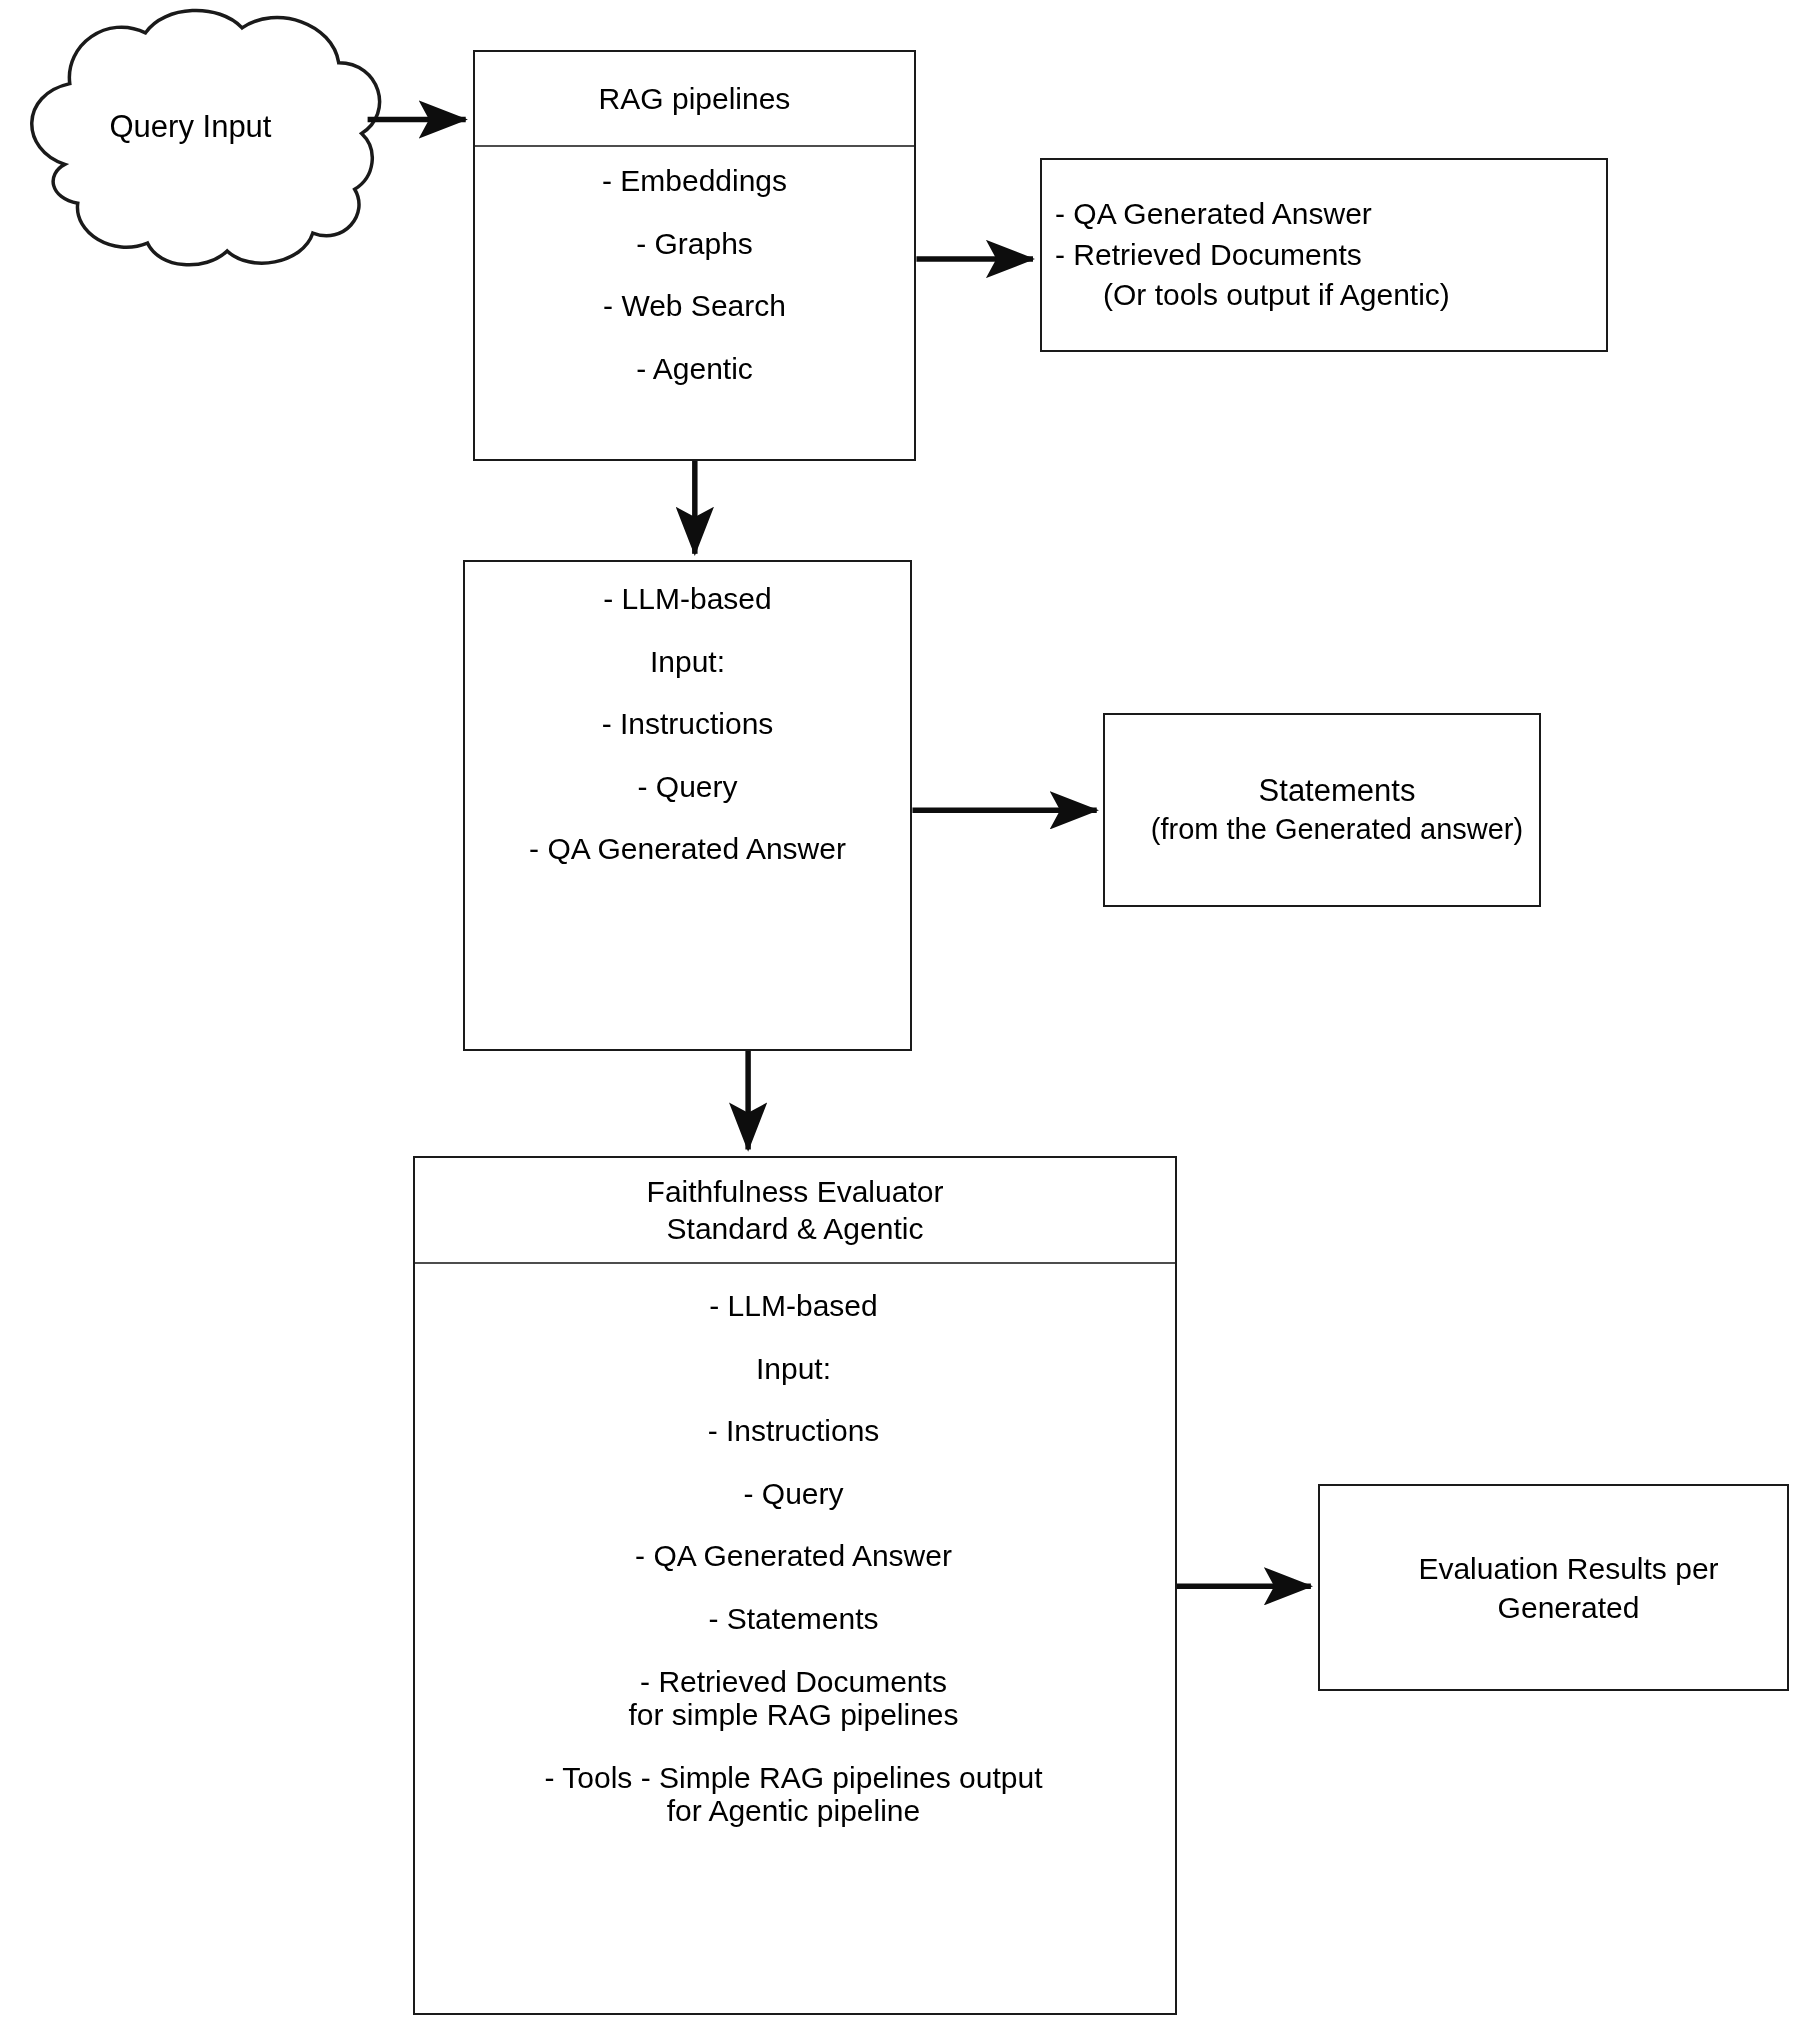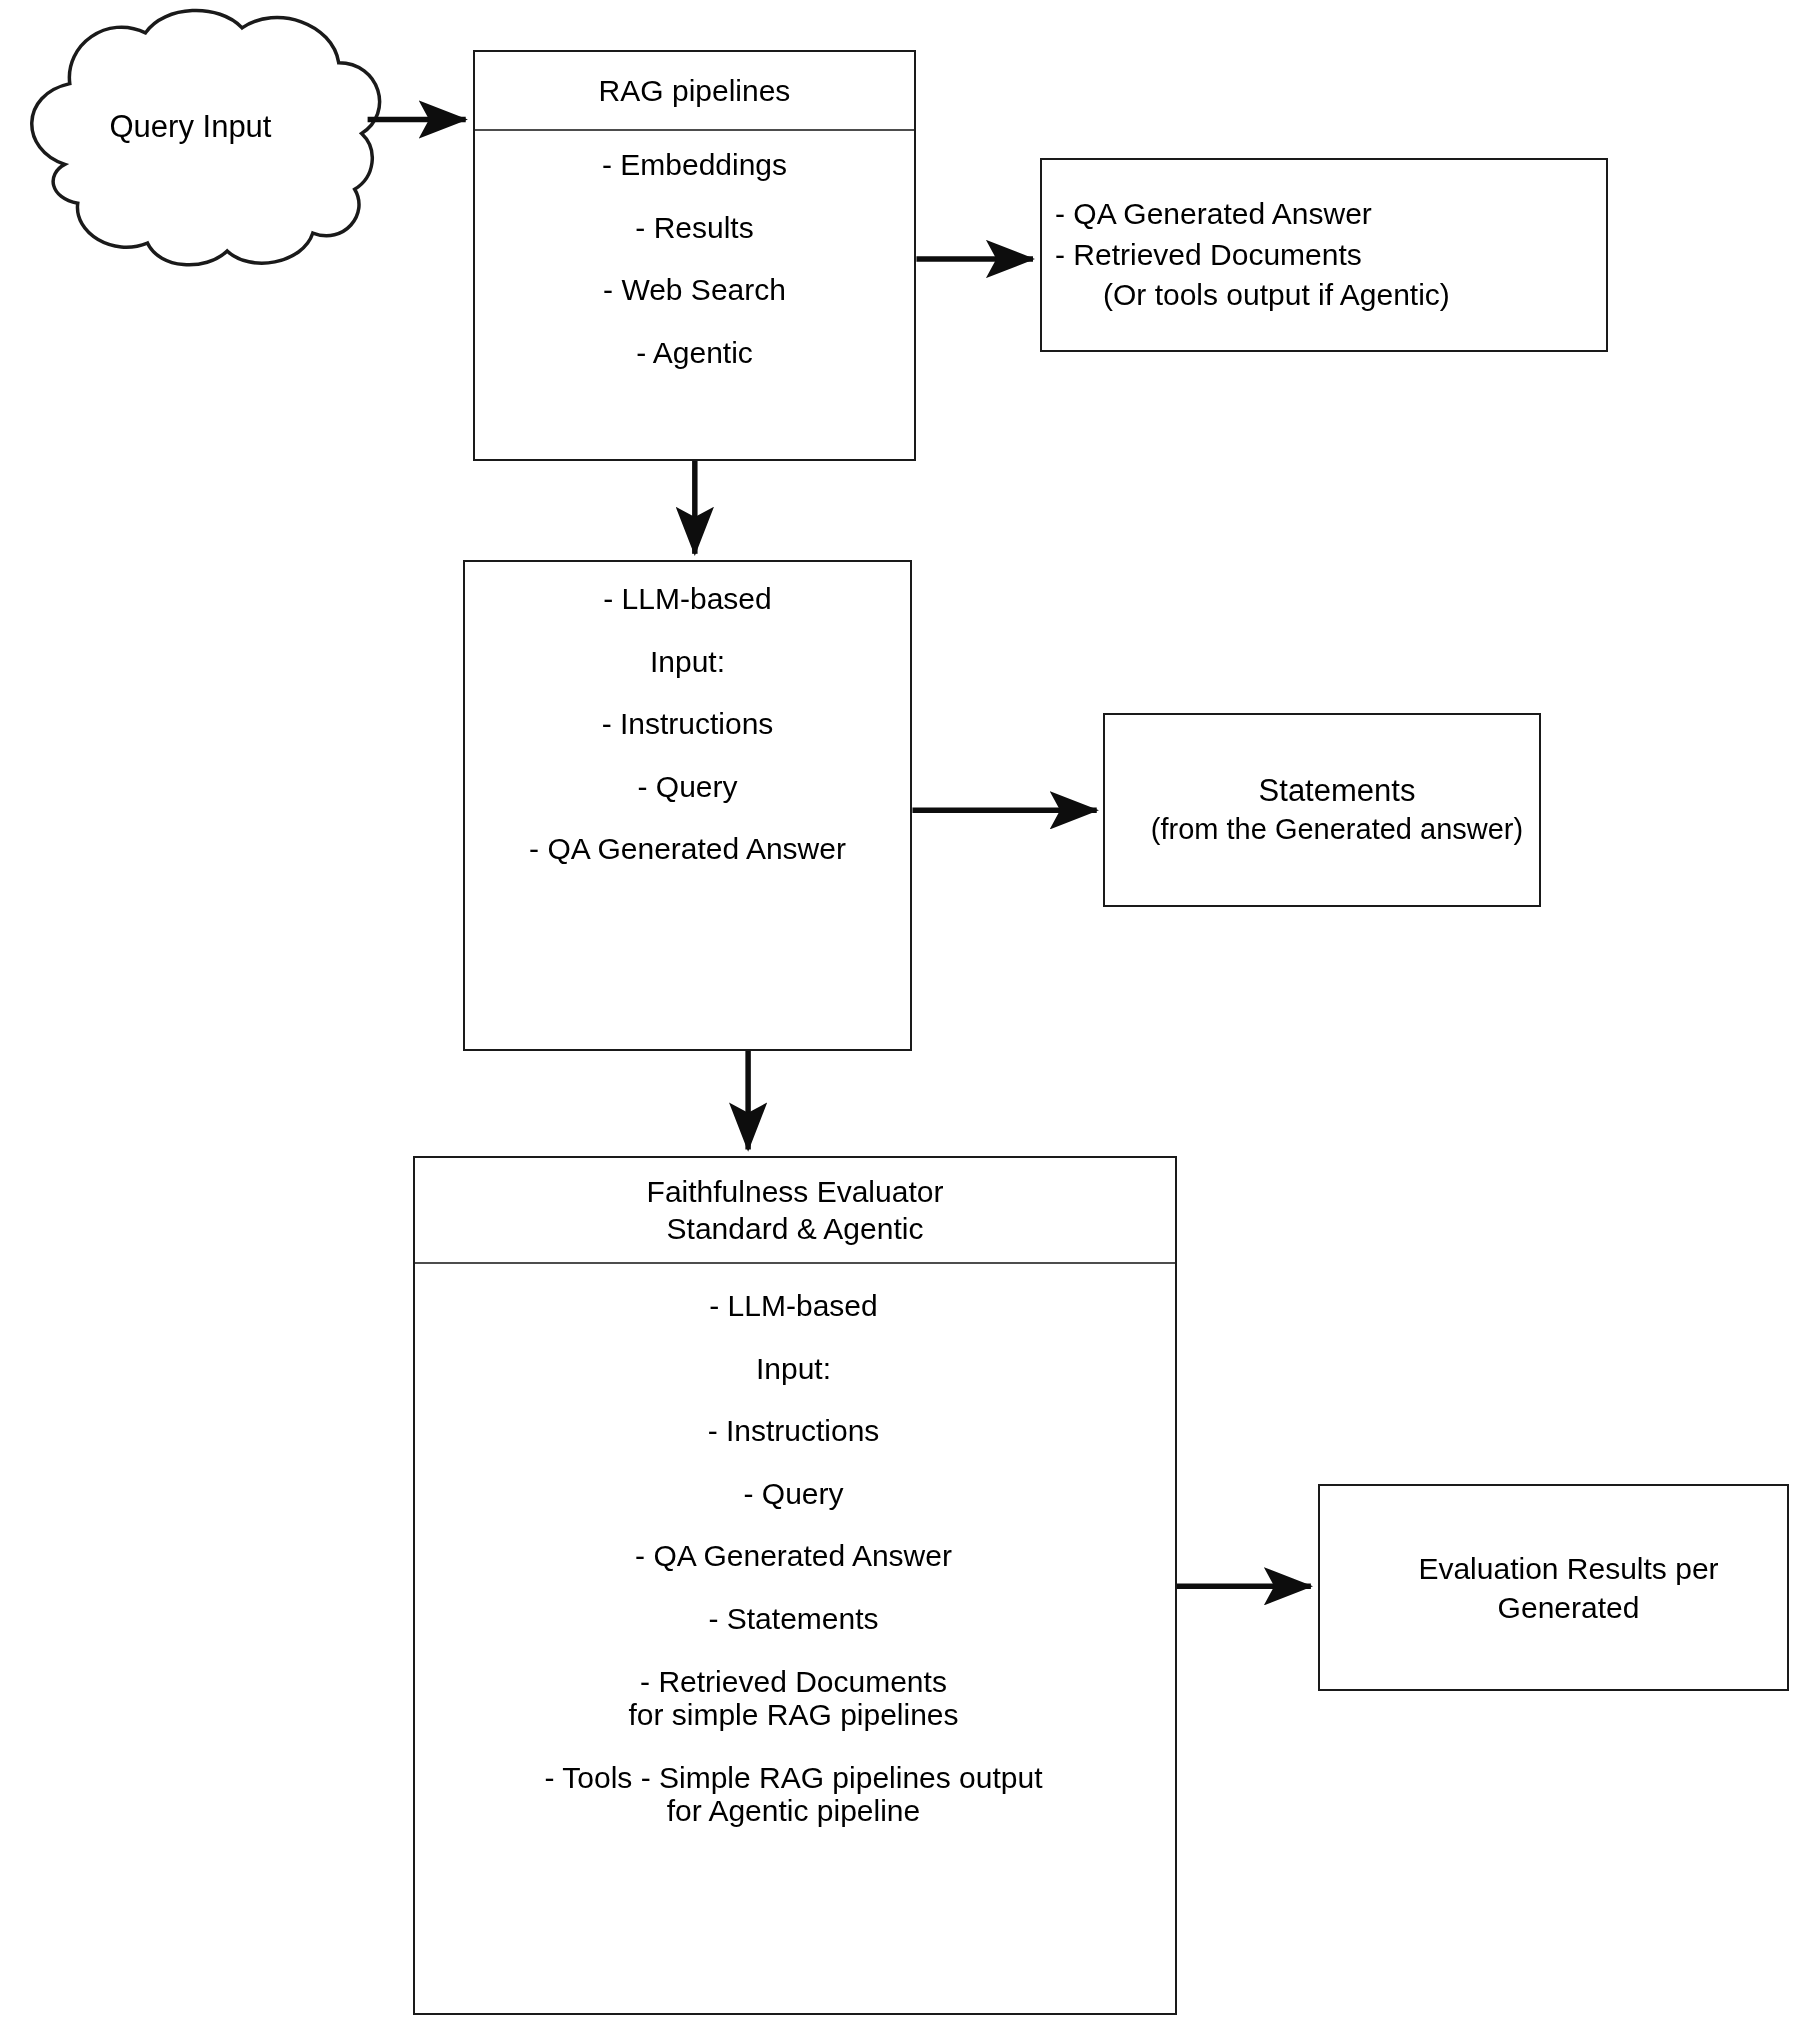--- a/index.html
+++ b/index.html
@@ -117,24 +117,24 @@
     <line x1="1832" y1="1627" x2="2202" y2="1627" stroke="#0d0d0d" stroke-width="11" marker-end="url(#arrowhead)"></line>
 
     <line x1="1502" y1="2110" x2="1502" y2="2308" stroke="#0d0d0d" stroke-width="11" marker-end="url(#arrowhead)"></line>
 
     <line x1="2272" y1="3185" x2="2632" y2="3185" stroke="#0d0d0d" stroke-width="11" marker-end="url(#arrowhead)"></line>
   </svg>
 
   <div class="cloud-label" style="left:86px;top:109px;width:209px;text-align:center;">Query Input</div>
 
   <div class="node" style="left:473px;top:50px;width:443px;height:411px;">
-    <div class="hdr" style="height:79px;">RAG pipelines</div>
+    <div class="hdr" style="height:95px;">RAG pipelines</div>
     <div class="body">
       <div class="li">- Embeddings</div>
-      <div class="li">- Results</div>
+      <div class="li">- Graphs</div>
       <div class="li">- Web Search</div>
       <div class="li">- Agentic</div>
     </div>
   </div>
 
   <div class="node leftlist" style="left:1040px;top:158px;width:568px;height:194px;">
     <div class="row">- QA Generated Answer</div>
     <div class="row">- Retrieved Documents</div>
     <div class="row ind">(Or tools output if Agentic)</div>
   </div>

